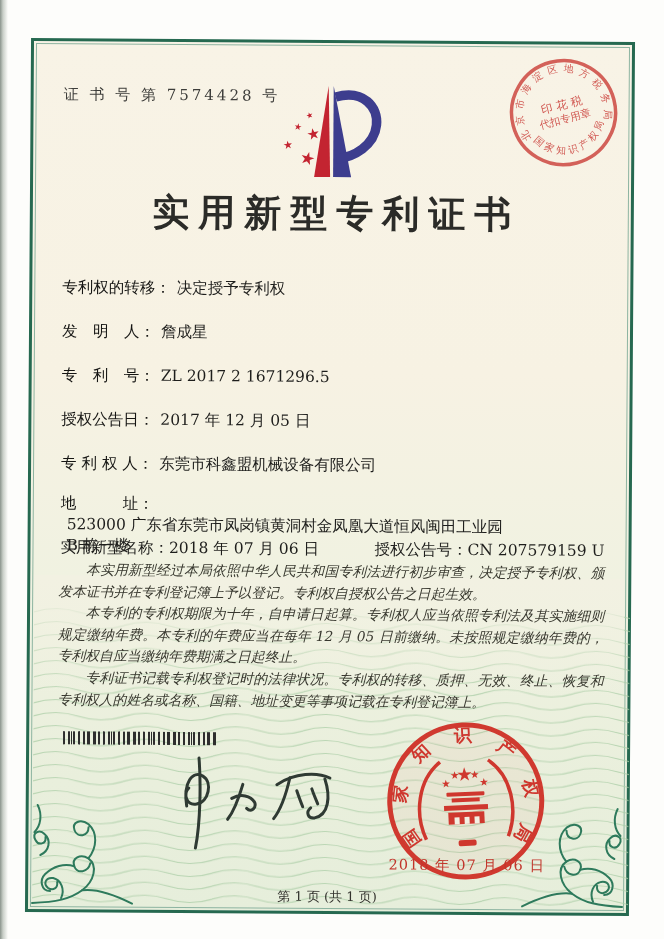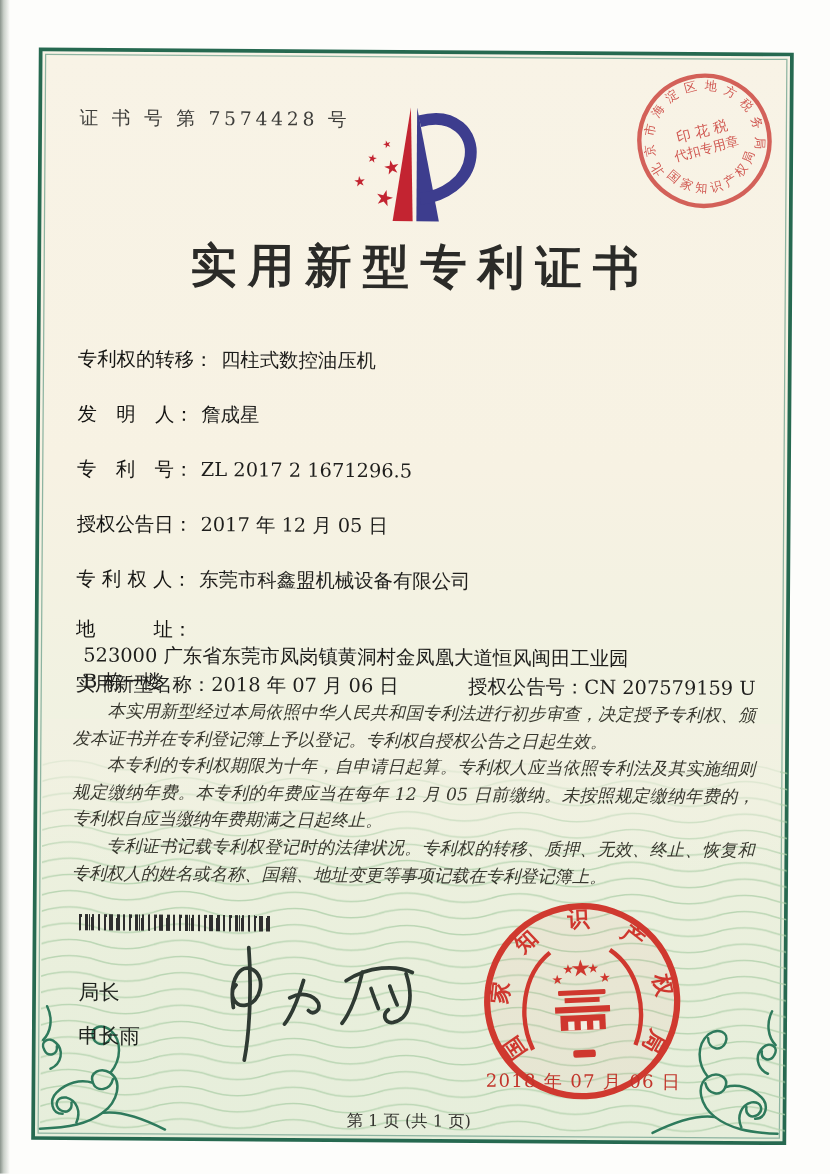--- a/index.html
+++ b/index.html
@@ -105,21 +105,21 @@
       <text x="41" y="56" font-size="15" transform="rotate(-12 41 56)">★</text>
       <text x="24" y="47" font-size="9" transform="rotate(10 24 47)">★</text>
       <text x="15" y="66" font-size="11" transform="rotate(-8 15 66)">★</text>
       <text x="33" y="81" font-size="17" transform="rotate(14 33 81)">★</text>
     </g>
   </svg>
 
   <div class="title">实用新型专利证书</div>
 
   <div class="row" style="top:236px">
-    <span class="lbl">专利权的转移：</span><span class="val">四柱式数控油压机</span>
+    <span class="lbl">专利权的转移：</span><span class="val">决定授予专利权</span>
   </div>
   <div class="row" style="top:280px">
     <span class="lbl">发　明　人：</span><span class="val">詹成星</span>
   </div>
   <div class="row" style="top:324px">
     <span class="lbl">专　利　号：</span><span class="val">ZL 2017 2 1671296.5</span>
   </div>
   <div class="row" style="top:368px">
     <span class="lbl">授权公告日：</span><span class="val">2017 年 12 月 05 日</span>
   </div>
@@ -137,24 +137,20 @@
   </div>
 
   <div class="bodytext">
     <p>本实用新型经过本局依照中华人民共和国专利法进行初步审查，决定授予专利权、颁发本证书并在专利登记簿上予以登记。专利权自授权公告之日起生效。</p>
     <p>本专利的专利权期限为十年，自申请日起算。专利权人应当依照专利法及其实施细则规定缴纳年费。本专利的年费应当在每年 12 月 05 日前缴纳。未按照规定缴纳年费的，专利权自应当缴纳年费期满之日起终止。</p>
     <p>专利证书记载专利权登记时的法律状况。专利权的转移、质押、无效、终止、恢复和专利权人的姓名或名称、国籍、地址变更等事项记载在专利登记簿上。</p>
   </div>
 
   <div class="barcode"></div>
 
-  <div class="signer">
-    <span>局长</span>
-    <span class="name">申长雨</span>
-  </div>
 
   <svg class="signature" viewBox="0 0 215 112">
     <g stroke="#2f3a33" fill="none" stroke-width="3" stroke-linecap="round">
       <path d="M30,64 C26,40 36,28 46,34 C56,40 52,60 40,62 C30,64 26,52 32,46"></path>
       <path d="M42,16 C44,40 44,80 39,106"></path>
       <path d="M86,42 C82,56 78,68 71,77"></path>
       <path d="M75,56 C84,51 94,53 98,60 C100,66 94,70 90,66"></path>
       <path d="M120,42 C138,30 160,29 173,35"></path>
       <path d="M133,35 C129,53 124,67 117,76"></path>
       <path d="M168,36 C174,54 172,72 158,75 C151,76 149,69 154,65"></path>

